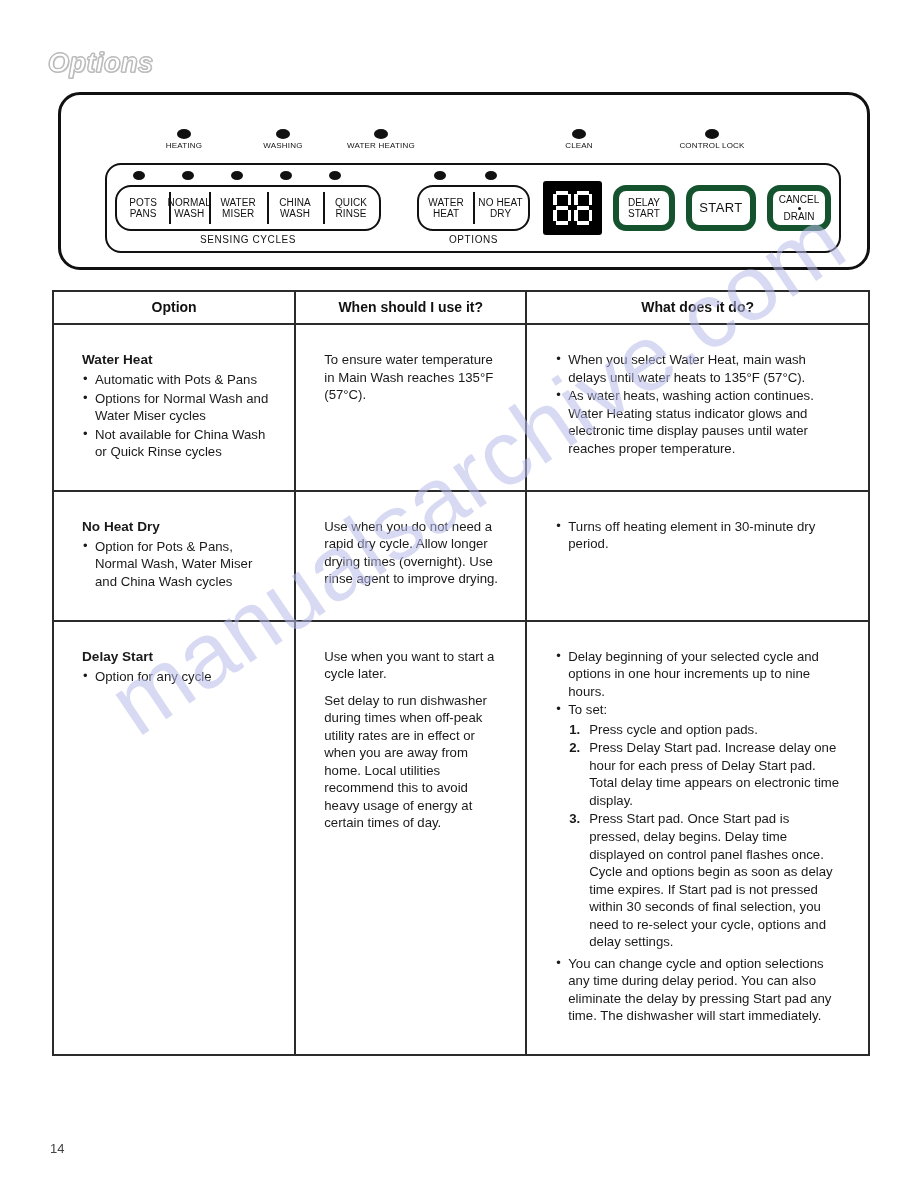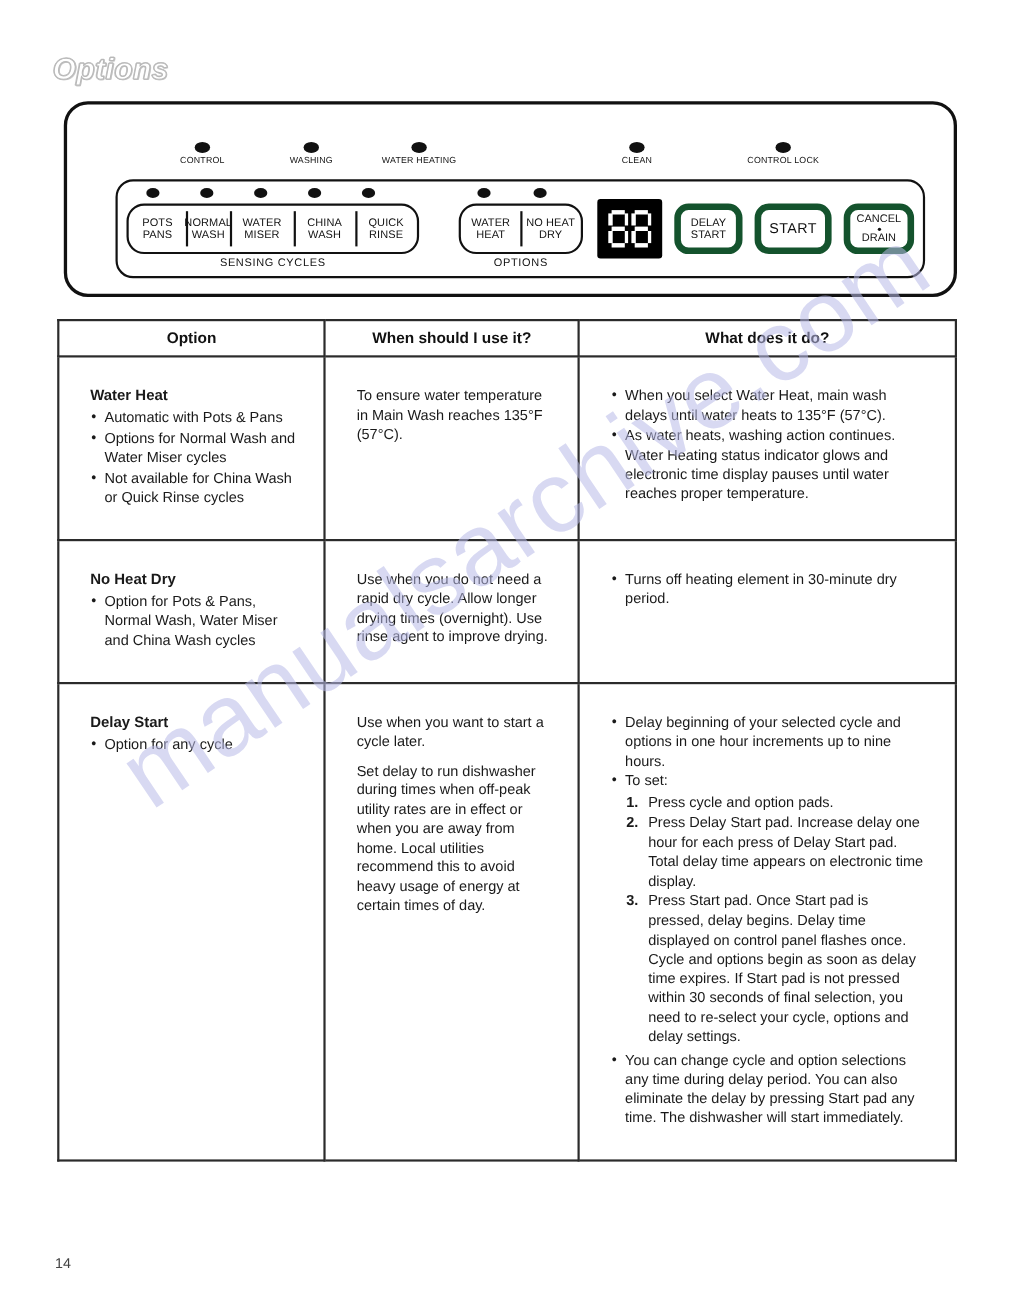--- a/index.html
+++ b/index.html
@@ -318,21 +318,21 @@
 </div>
 
 <div id="page-heading">Options</div>
 
 <div id="panel">
 
 
   <div class="status-row">
     <div class="status-led" style="left:68px;">
       <div class="led-dot"></div>
-      <div class="led-label">CONTROL</div>
+      <div class="led-label">HEATING</div>
     </div>
     <div class="status-led" style="left:167px;">
       <div class="led-dot"></div>
       <div class="led-label">WASHING</div>
     </div>
     <div class="status-led" style="left:265px;">
       <div class="led-dot"></div>
       <div class="led-label">WATER HEATING</div>
     </div>
     <div class="status-led" style="left:463px;">

